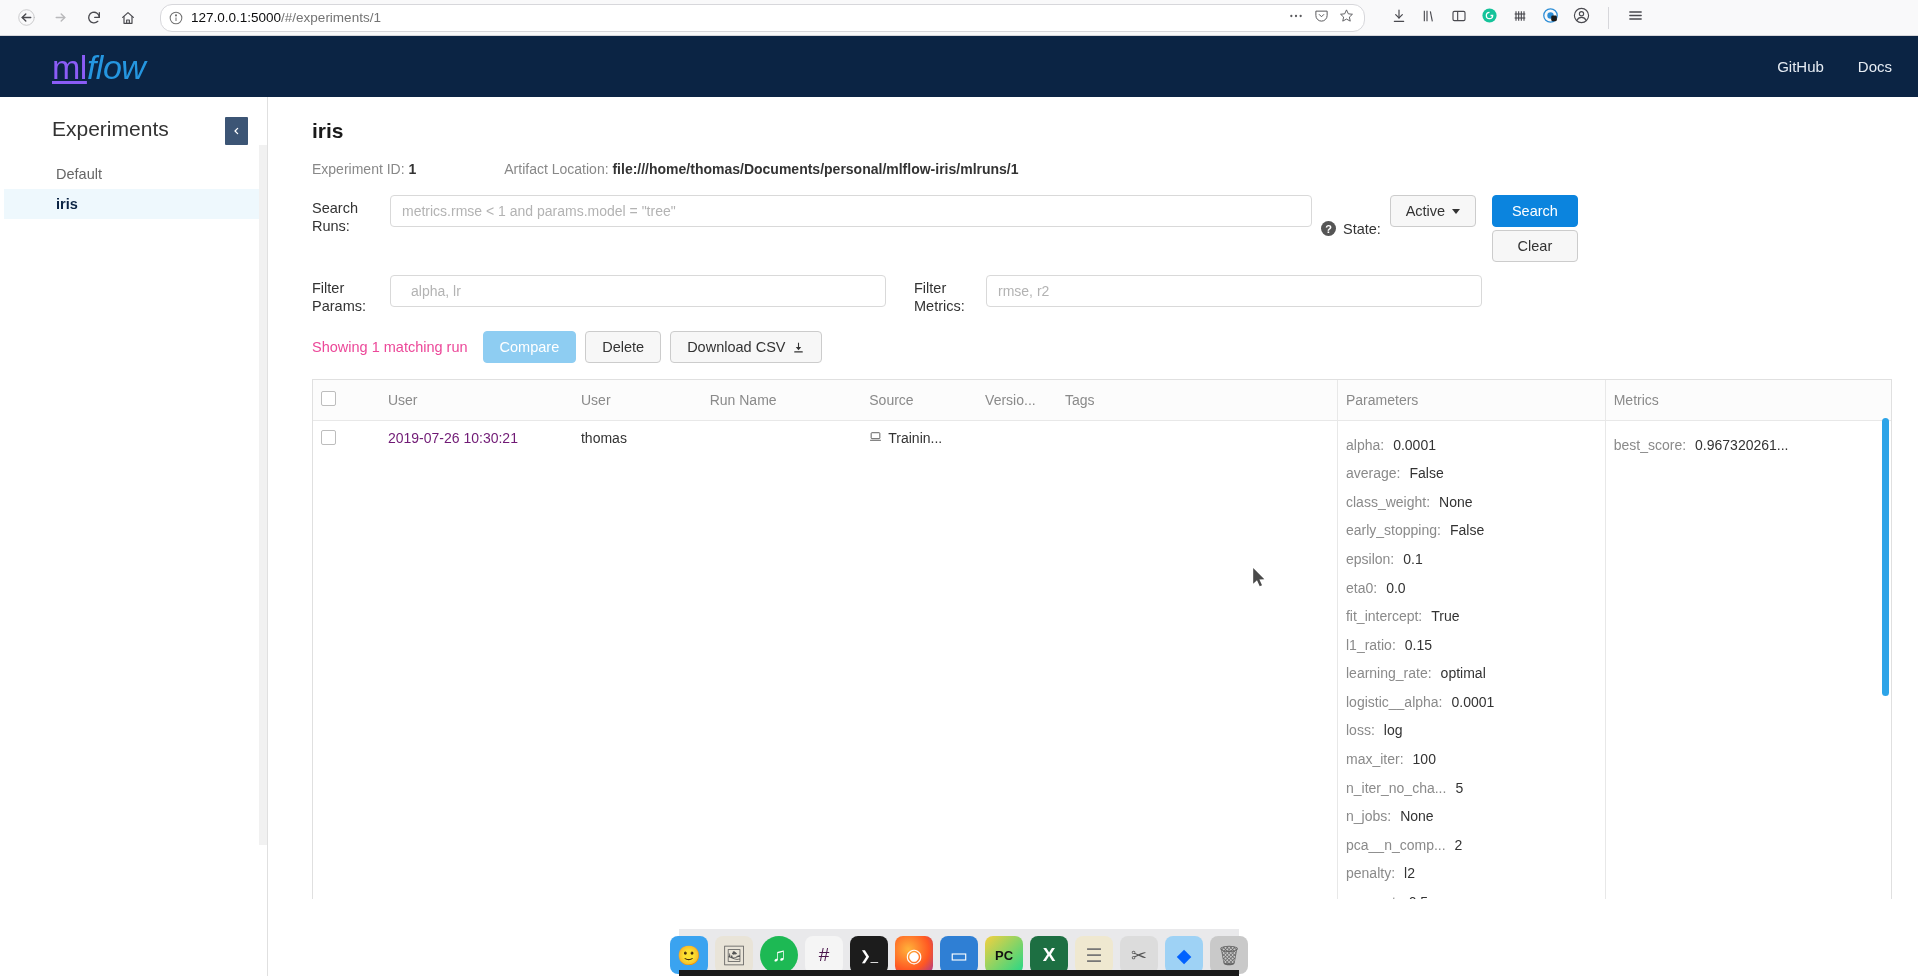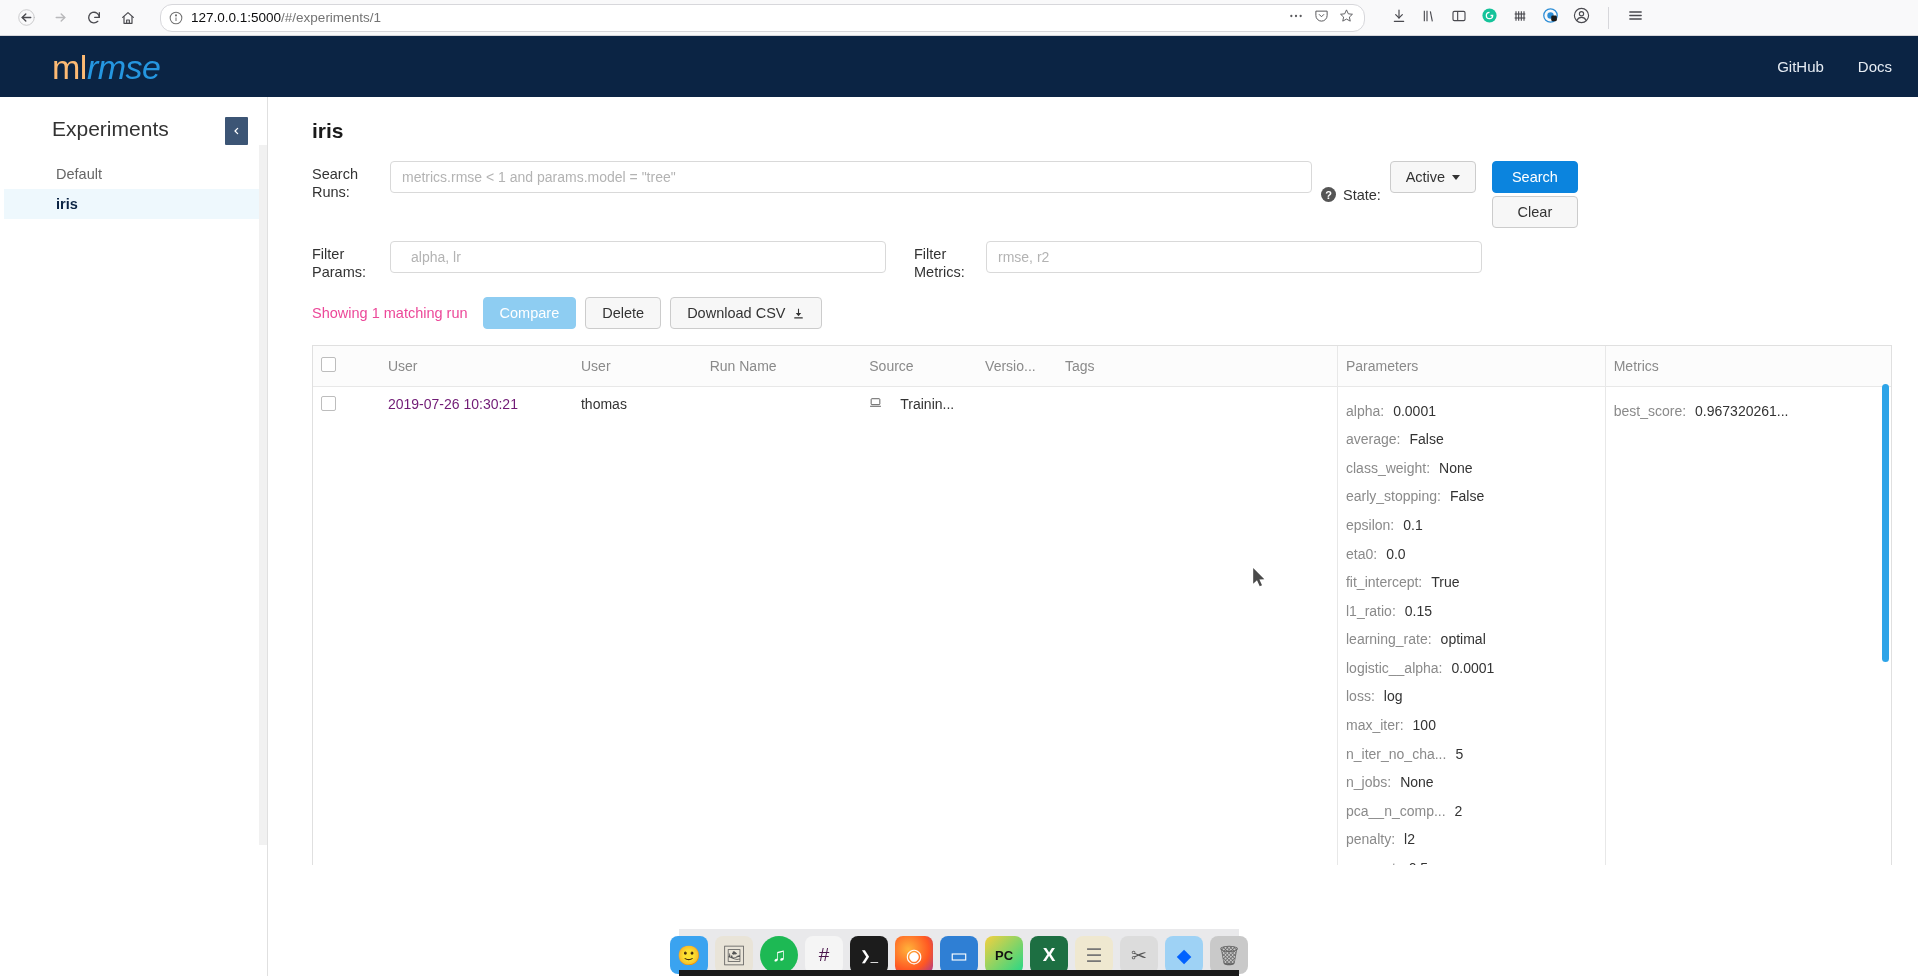--- a/index.html
+++ b/index.html
@@ -71,21 +71,21 @@
     align-items: center;
     padding: 0 26px 0 52px;
     position: relative;
   }
   .logo {
     font-size: 34px;
     letter-spacing: -0.5px;
     line-height: 1;
     user-select: none;
   }
-  .logo .ml { color: #fdba74; font-weight: 400; }
+  .logo .ml { color: #8b5cf6; font-weight: 400; text-decoration: underline; }
   .logo .flow { color: #2596e0; font-style: italic; font-weight: 400; }
   .header-links {
     margin-left: auto;
     display: flex;
     align-items: center;
     gap: 34px;
   }
   .header-links a {
     color: #e6ecf3;
     font-size: 15px;
@@ -307,21 +307,21 @@
     overflow: hidden;
   }
   .cbox {
     width: 15px; height: 15px;
     border: 1px solid #bdbdbd;
     border-radius: 2px;
     background: #fff;
     display: inline-block;
   }
   .date-link { color: #701a75; text-decoration: none; }
-  .src-cell { display: flex; align-items: center; gap: 18px; color: #333; }
+  .src-cell { display: flex; align-items: center; gap: 6px; color: #333; }
   .col-sep { border-left: 1px solid #e8e8e8; }
 
   .kv-list { display: flex; flex-direction: column; }
   .kv {
     display: flex;
     align-items: baseline;
     gap: 9px;
     padding: 6.3px 0;
     font-size: 14px;
     white-space: nowrap;
@@ -501,21 +501,21 @@
           <line x1="4" y1="7" x2="20" y2="7"></line>
           <line x1="4" y1="12" x2="20" y2="12"></line>
           <line x1="4" y1="17" x2="20" y2="17"></line>
         </svg>
     </span>
   </div>
 </div>
 
 <div class="mlf-header">
   <div class="logo">
-    <span class="ml">ml</span><span class="flow">rmse</span>
+    <span class="ml">ml</span><span class="flow">flow</span>
   </div>
   <div class="header-links">
     <a href="#">GitHub</a>
     <a href="#">Docs</a>
   </div>
 </div>
 
 <div class="page">
 
   <div class="sidebar">
@@ -528,20 +528,30 @@
     <ul class="exp-list">
       <li>Default</li>
       <li class="active">iris</li>
     </ul>
     <div class="sidebar-scroll"></div>
   </div>
 
   <div class="main">
     <h1 class="exp-title">iris</h1>
 
+    <div class="meta-row">
+      <div>
+        <span>Experiment ID:</span>
+        <b>1</b>
+      </div>
+      <div>
+        <span>Artifact Location:</span>
+        <b>file:///home/thomas/Documents/personal/mlflow-iris/mlruns/1</b>
+      </div>
+    </div>
 
     <div class="form-row">
       <div class="form-label">
         <div>Search</div>
         <div>Runs:</div>
       </div>
       <input class="inp inp-search" type="text" placeholder="metrics.rmse &lt; 1 and params.model = &quot;tree&quot;" style="">
       <div class="help-ico">?</div>
       <div class="state-label">State:</div>
       <div class="dropdown">

